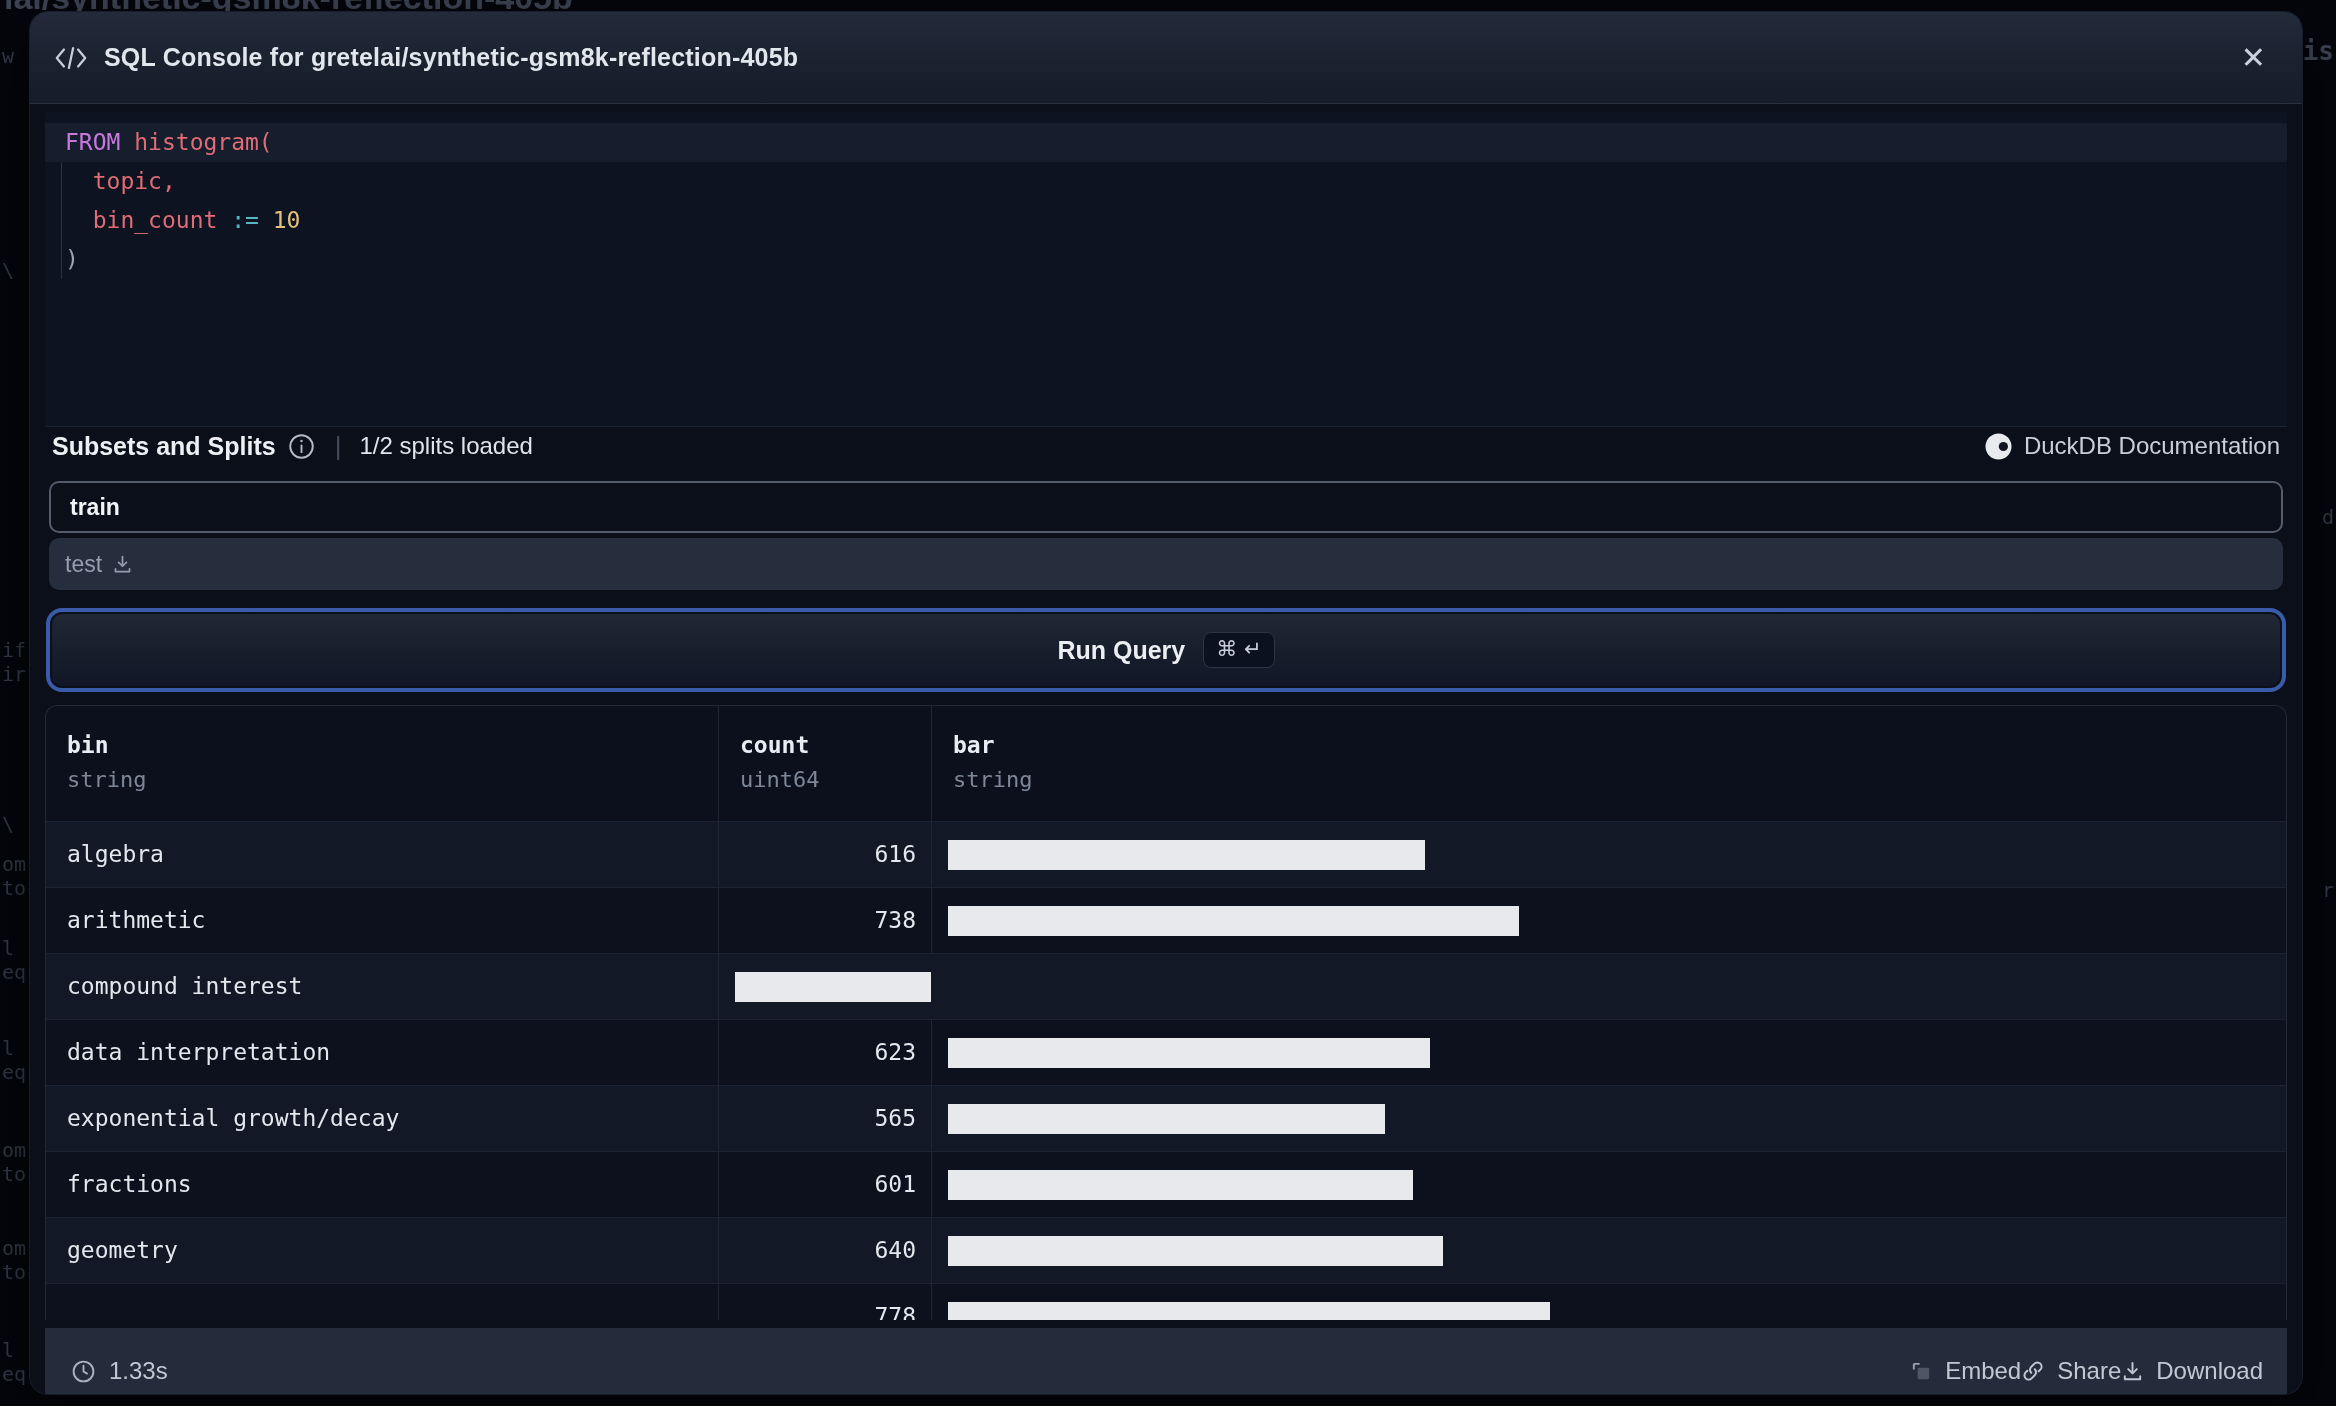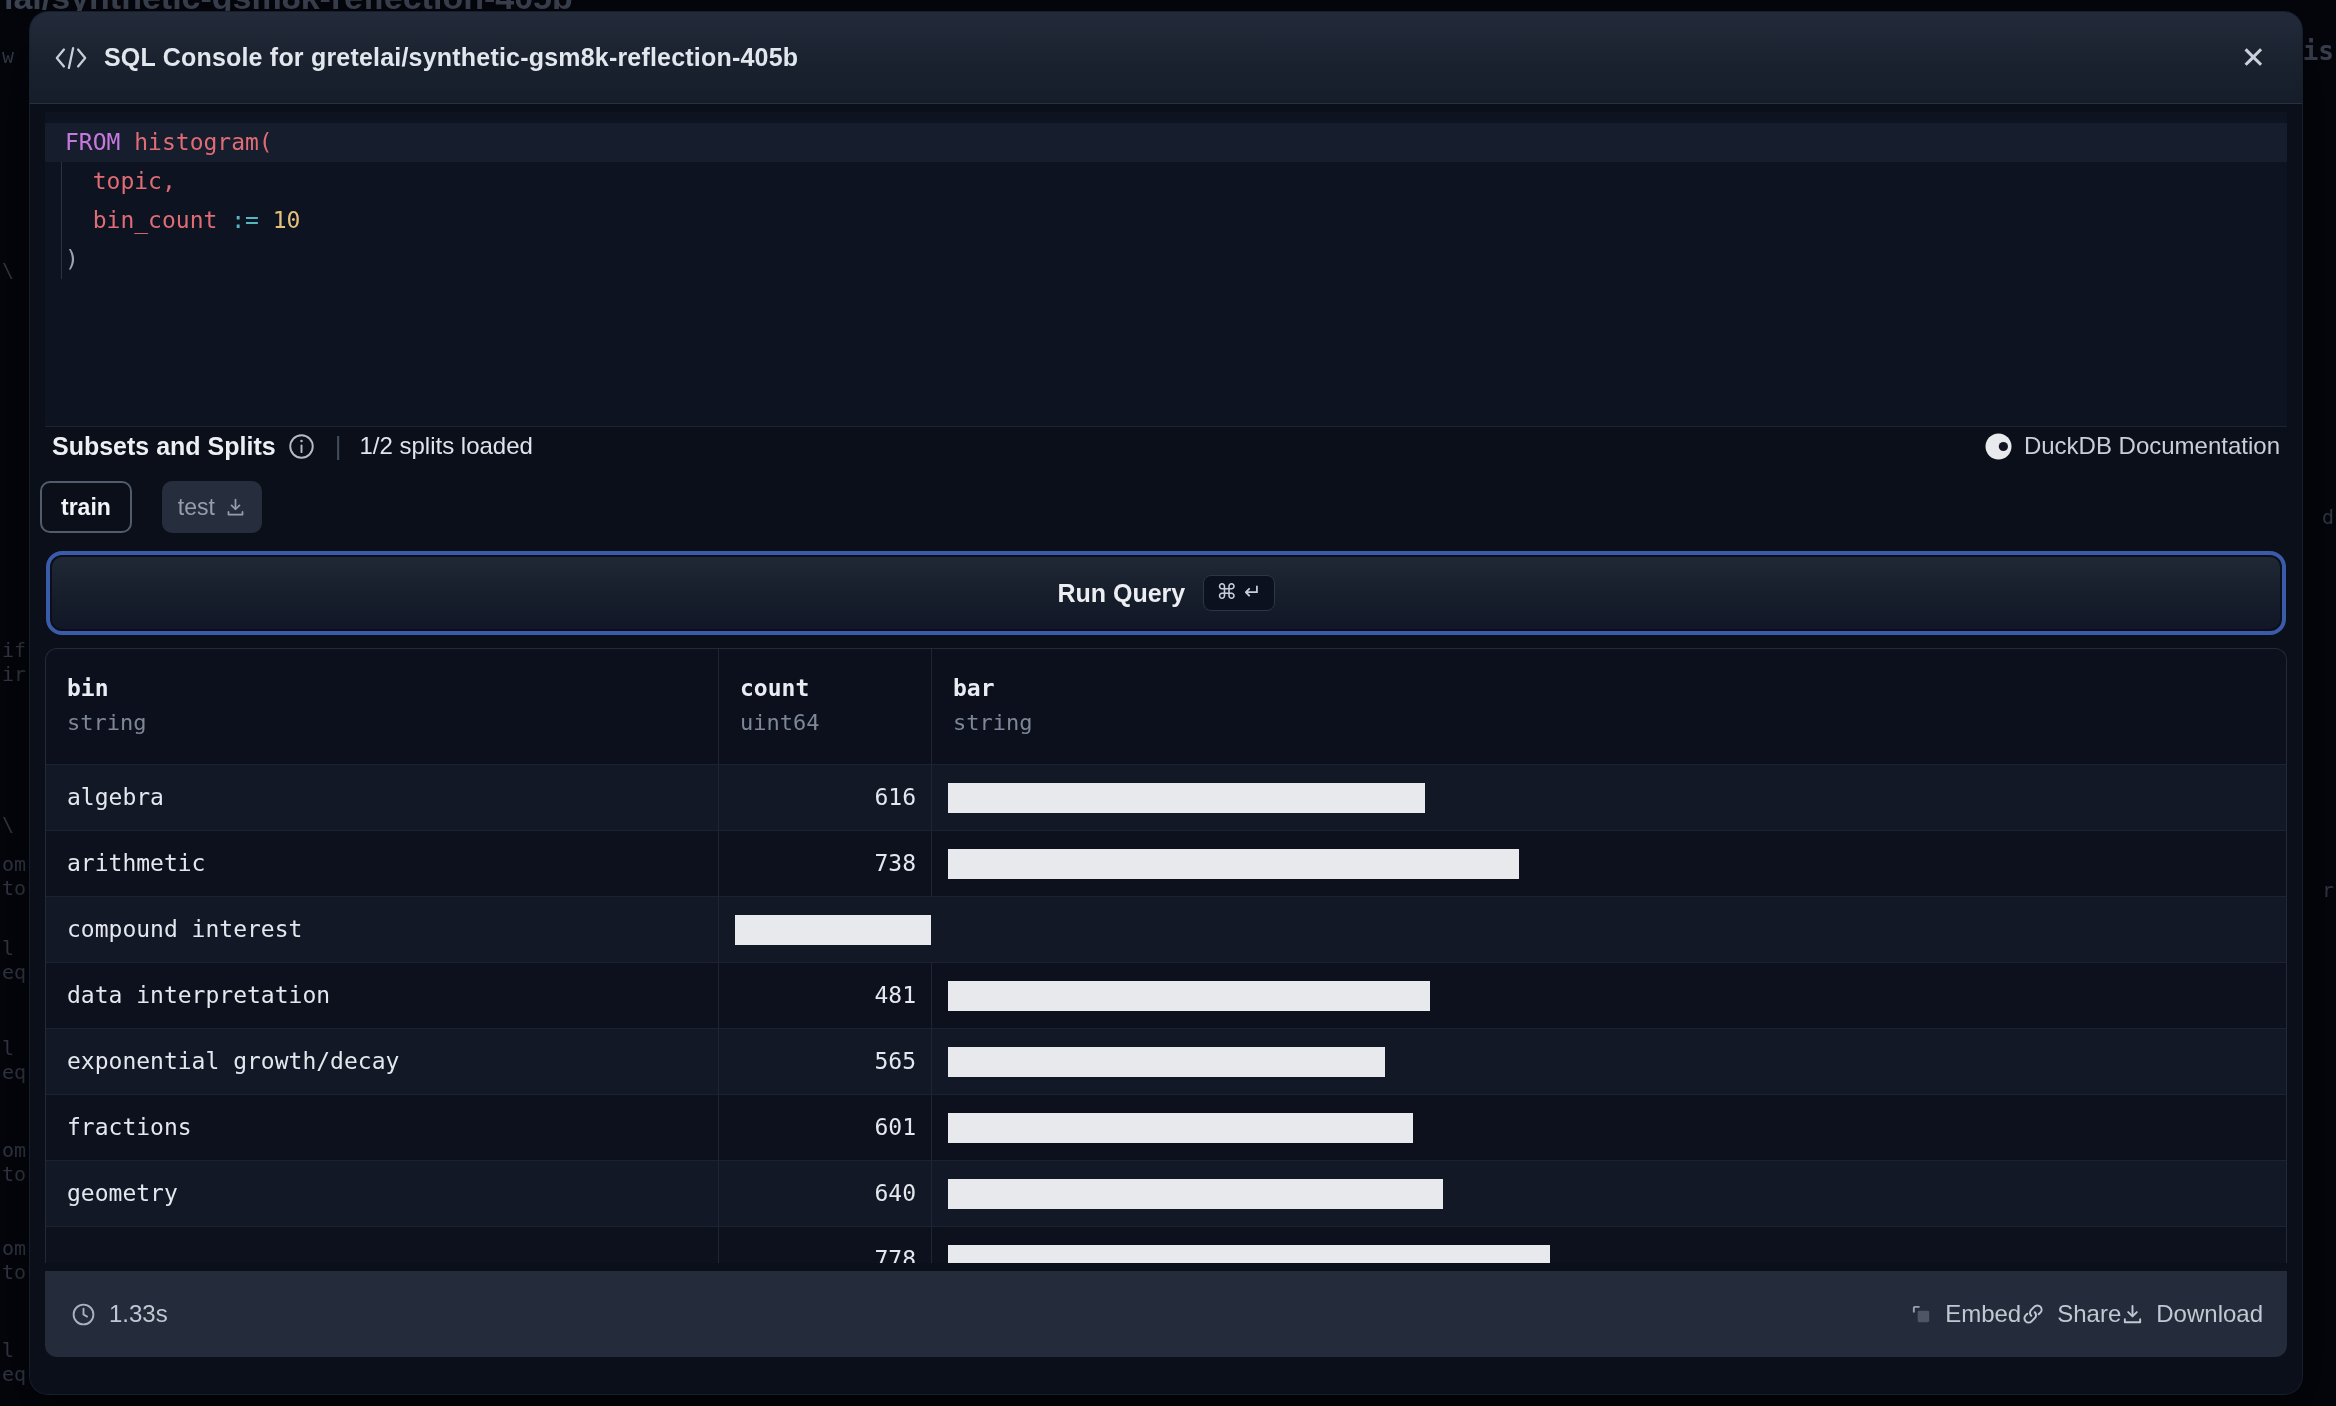--- a/index.html
+++ b/index.html
@@ -70,21 +70,21 @@
     padding:0 22px; height:38px;
     display:flex; align-items:center;
   }
   .section-title{ font-size:25px; font-weight:bold; color:#edeff3; }
   .info-icon{ margin-left:12px; display:flex; align-items:center; }
   .v-divider{ color:#414b5c; font-size:26px; margin:0 18px 0 20px; font-weight:200;}
   .section-status{ font-size:24px; color:#e0e4eb; }
   .docs-link{ display:flex; align-items:center; gap:12px; color:#c9ced8; font-size:24px; cursor:pointer; }
 
   
-  .splits-row{ margin-top:16px; padding:0 10px; display:flex; gap:30px; }
+  .splits-row{ margin-top:16px; padding:0 19px; display:flex; gap:5px;flex-direction:column; }
   .split-btn{
     height:52px; border-radius:10px; font-size:23px; display:flex; align-items:center;
     cursor:pointer; font-family:"Liberation Sans", sans-serif;
   }
   .split-btn.active{
     padding:0 19px; background:transparent; border:2px solid #525c6d;
     color:#f2f4f7; font-weight:bold;
   }
   .split-btn.idle{
     padding:0 16px; background:#262e3e; border:none; color:#959eae; gap:10px;
@@ -276,21 +276,21 @@
           </div>
         </div>
         <div class="trow">
           <div class="td td-bin">compound interest</div>
           <div class="td td-bar">
             <div class="hbar" style="width: 448px;"></div>
           </div>
         </div>
         <div class="trow">
           <div class="td td-bin">data interpretation</div>
-          <div class="td td-count">481</div>
+          <div class="td td-count">623</div>
           <div class="td td-bar">
             <div class="hbar" style="width: 482px;"></div>
           </div>
         </div>
         <div class="trow">
           <div class="td td-bin">exponential growth/decay</div>
           <div class="td td-count">565</div>
           <div class="td td-bar">
             <div class="hbar" style="width: 437px;"></div>
           </div>

